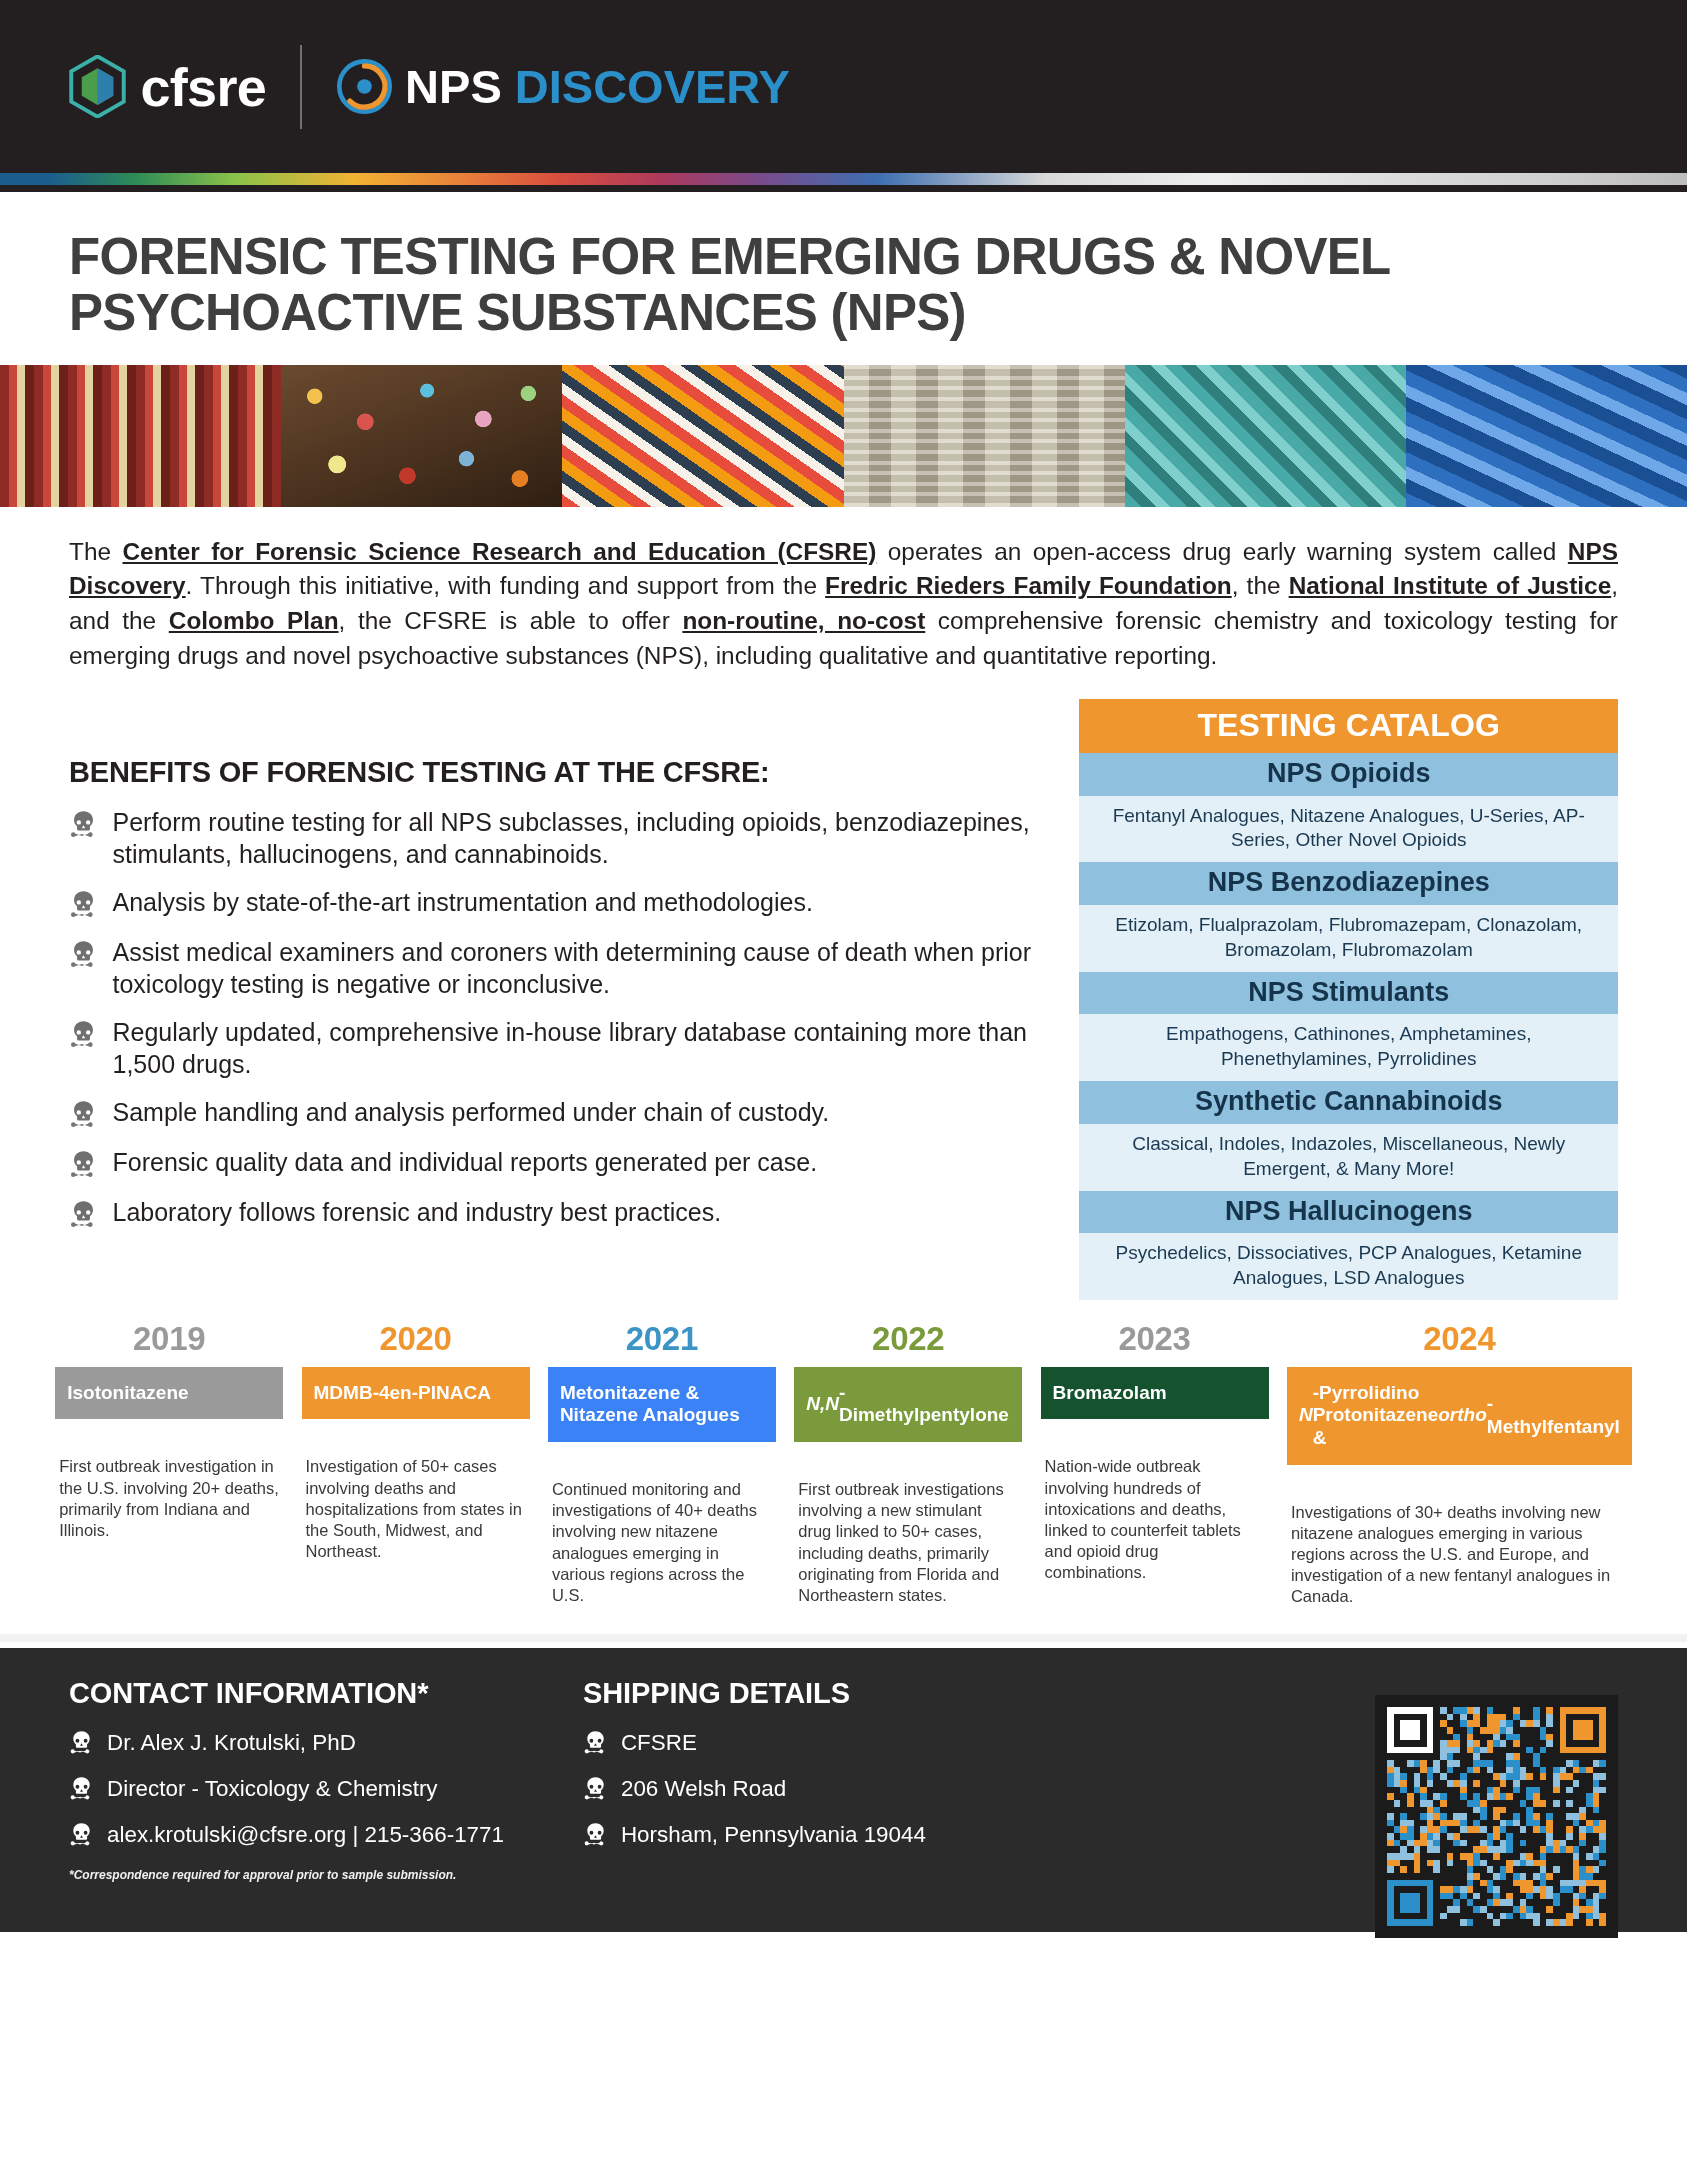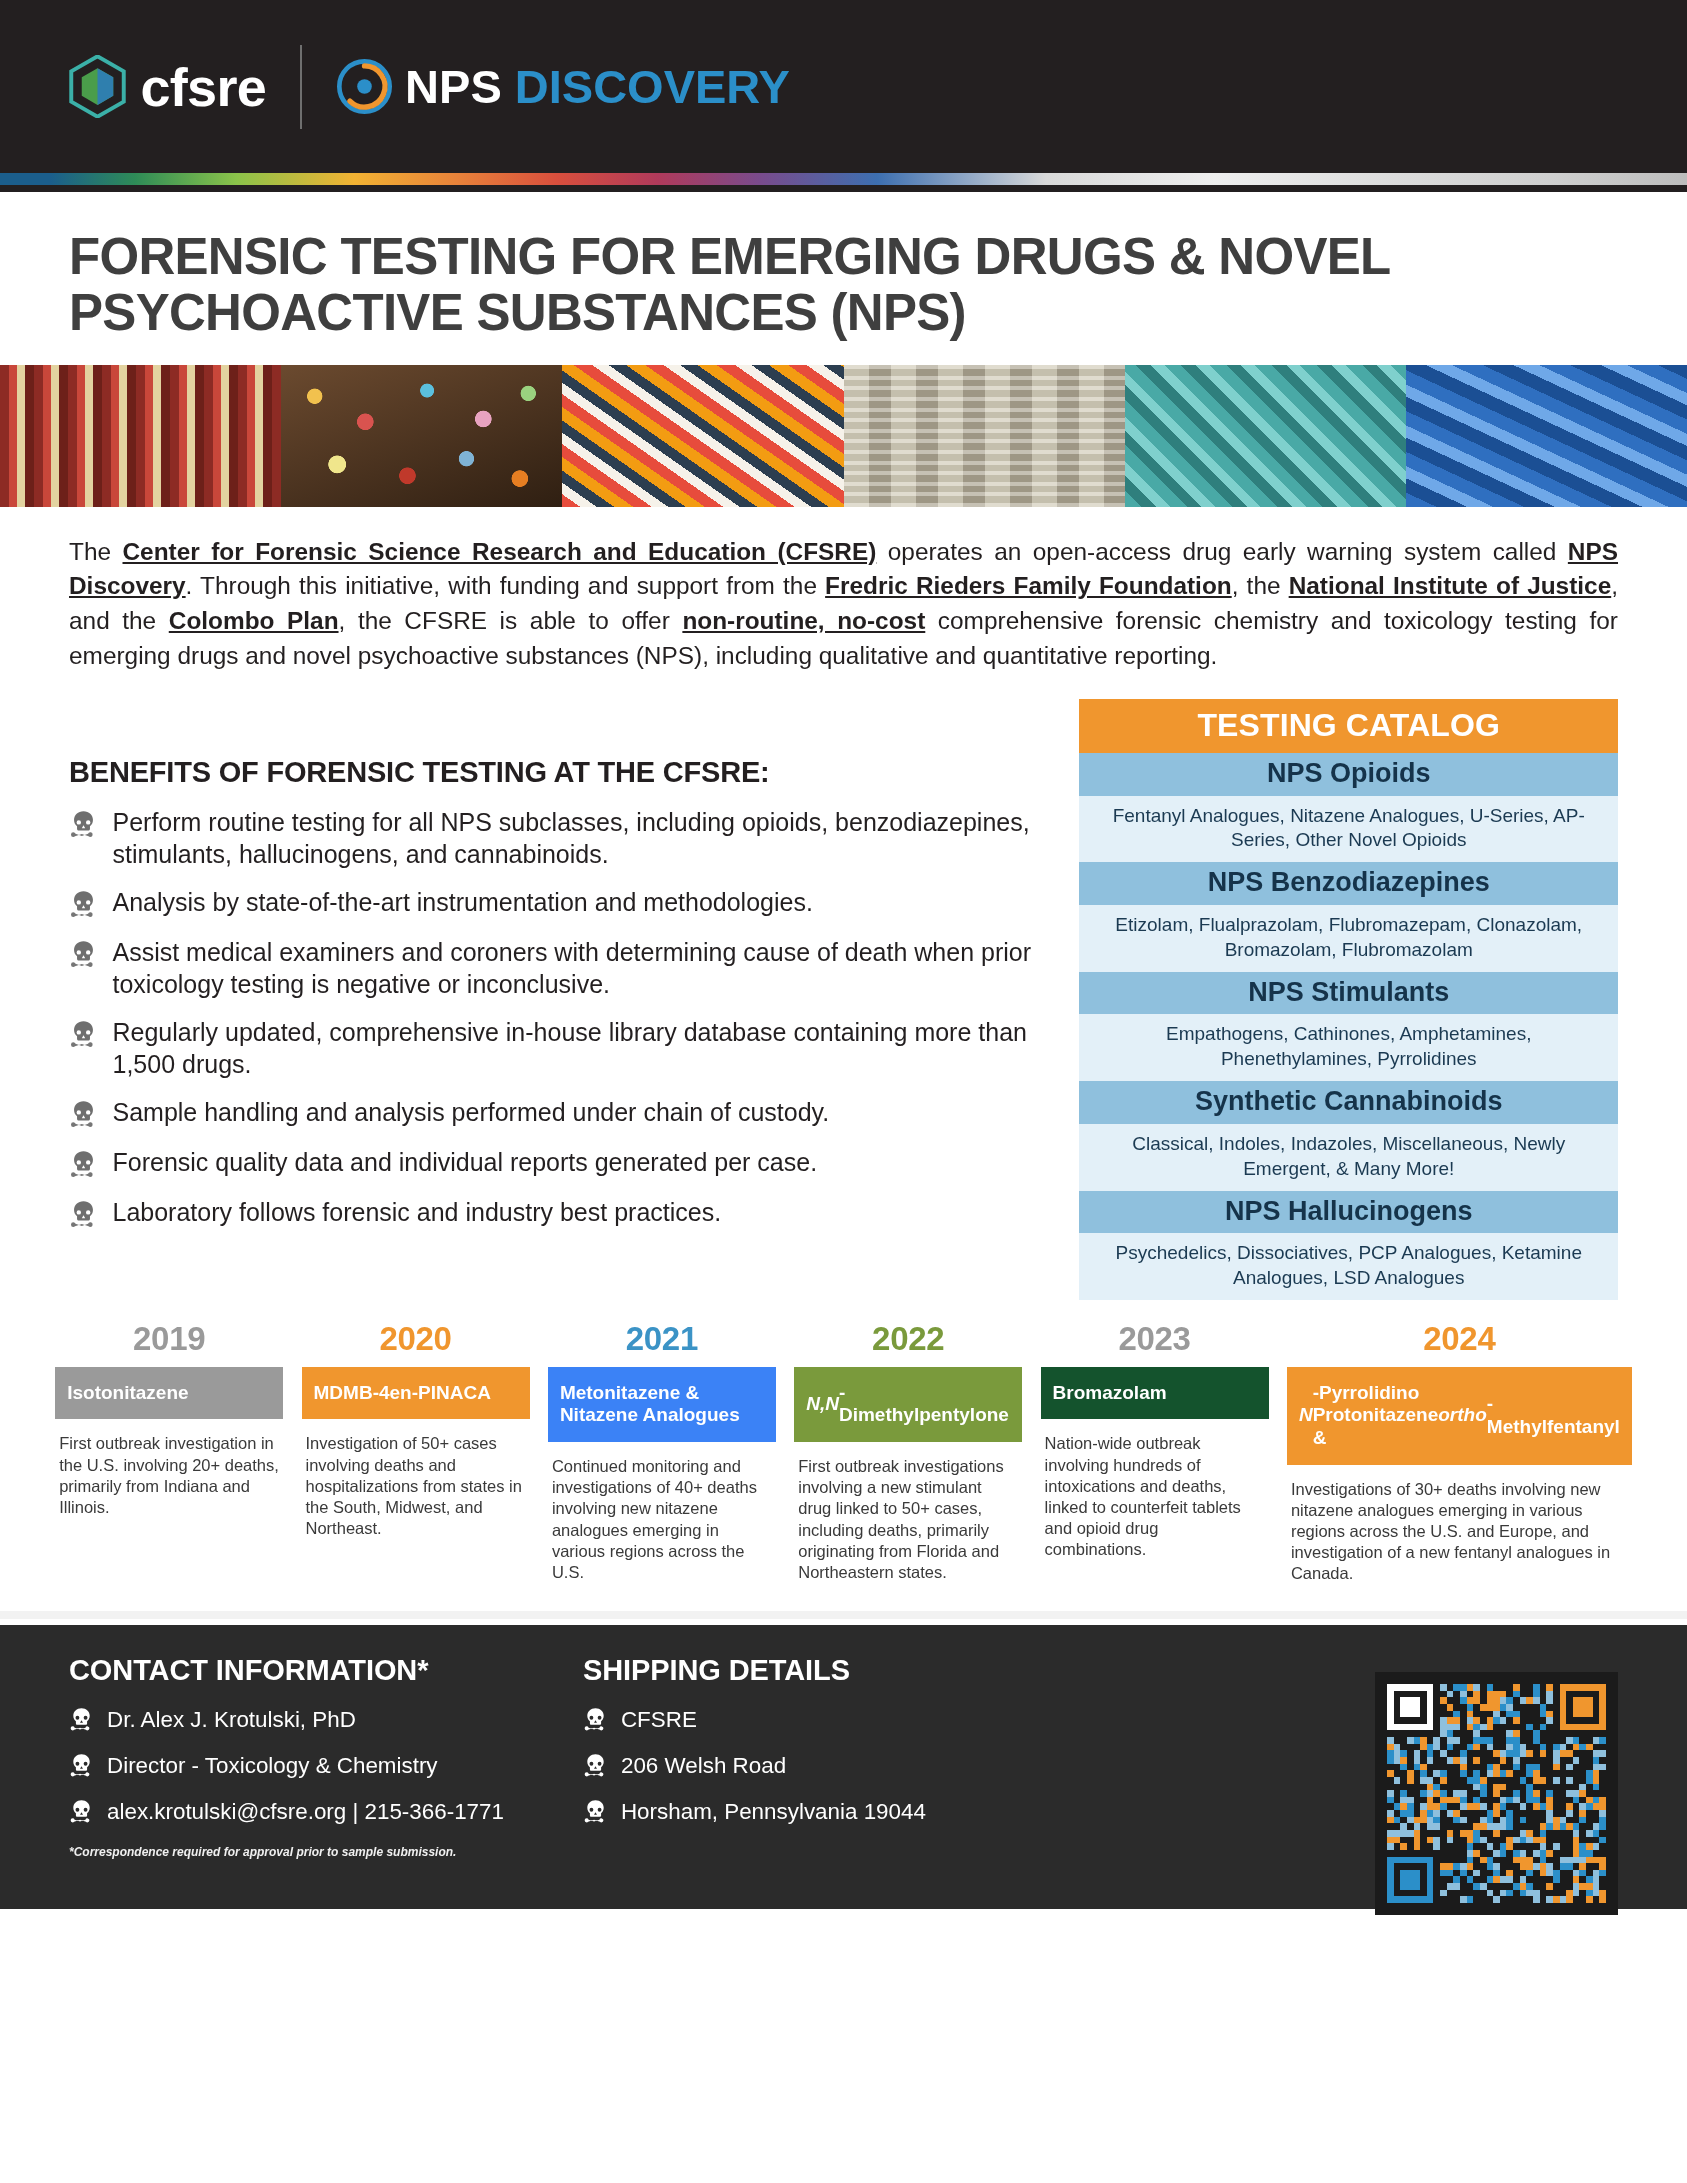--- a/index.html
+++ b/index.html
@@ -96,21 +96,21 @@
   .cat-cat{background:#8fc0dd;color:#15334a;font-size:27px;font-weight:700;text-align:center;padding:5.3px 0 6.6px 0;}
   .cat-items{background:#e3f0f8;color:#1b3a52;font-size:19px;line-height:1.3;text-align:center;padding:8px 10.6px 9.2px 10.6px;}
 
   
   .timeline{padding:20px 46px 26px 46px;}
   .tl-grid{display:flex;gap:0;}
   .tl-col{flex:1;padding:0 9.2px;box-sizing:border-box;position:relative;}
   .tl-year{font-size:33px;font-weight:700;text-align:center;margin-bottom:9.2px;letter-spacing:-0.3px;}
   .tl-band{color:#fff;font-size:19px;font-weight:700;line-height:1.2;padding:14.5px 12px;min-height:37px;display:flex;align-items:center;box-sizing:border-box;}
   .tl-band i{font-style:italic;}
-  .tl-desc{font-size:16.5px;line-height:1.28;color:#3a3a3a;padding:14.5px 4px 0 4px;}
+  .tl-desc{font-size:16.5px;line-height:1.28;color:#3a3a3a;padding:14.5px 4px 0 4px;margin-top:23px;}
 
   
   .footer{background:#2b2b2b;color:#fff;margin-top:6.6px;padding:29px 69px 32px 69px;position:relative;min-height:284px;box-sizing:border-box;}
   .footer-top-rule{height:8px;background:#f2f2f2;}
   .f-cols{display:flex;gap:79px;}
   .f-title{font-size:29px;font-weight:700;margin-bottom:20px;letter-spacing:-0.1px;}
   .f-row{display:flex;align-items:center;gap:13px;margin-bottom:20px;font-size:22.4px;}
   .f-note{font-style:italic;font-size:12px;margin-top:4px;color:#f0f0f0;font-weight:bold;}
   .qr{position:absolute;right:69px;top:47px;width:243px;height:243px;background:#1b1b1b;padding:12px;box-sizing:border-box;}
   .qr svg{display:block;}

